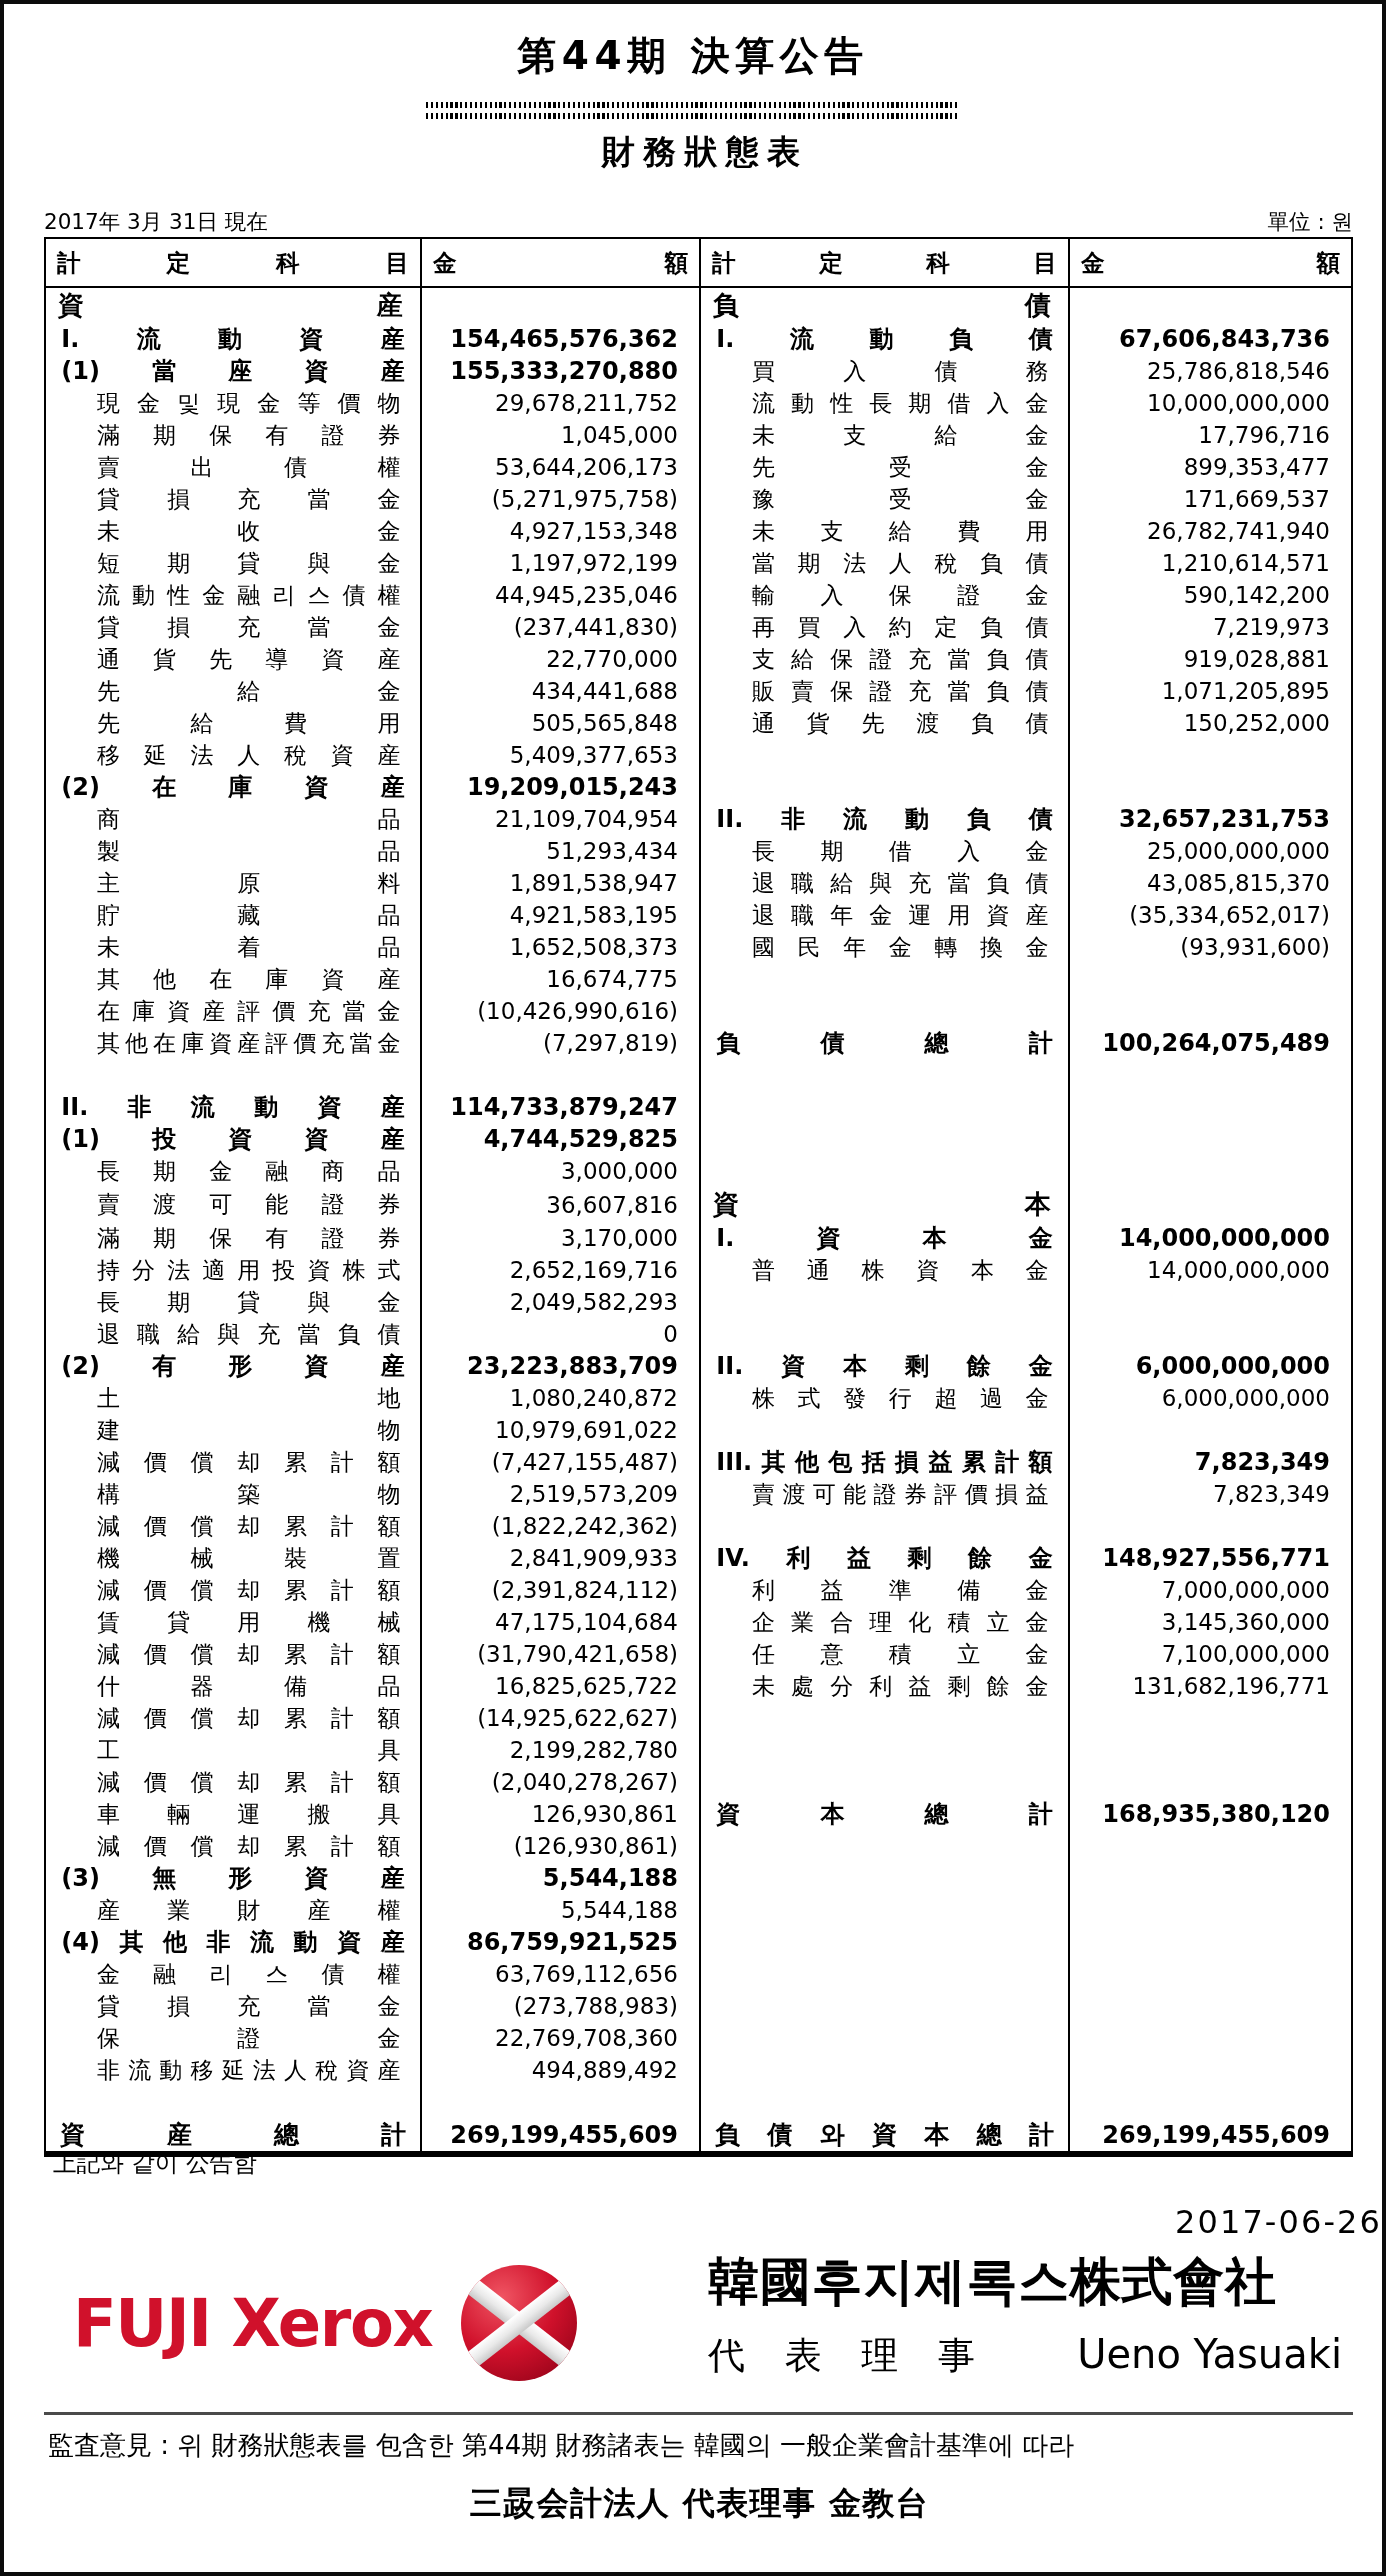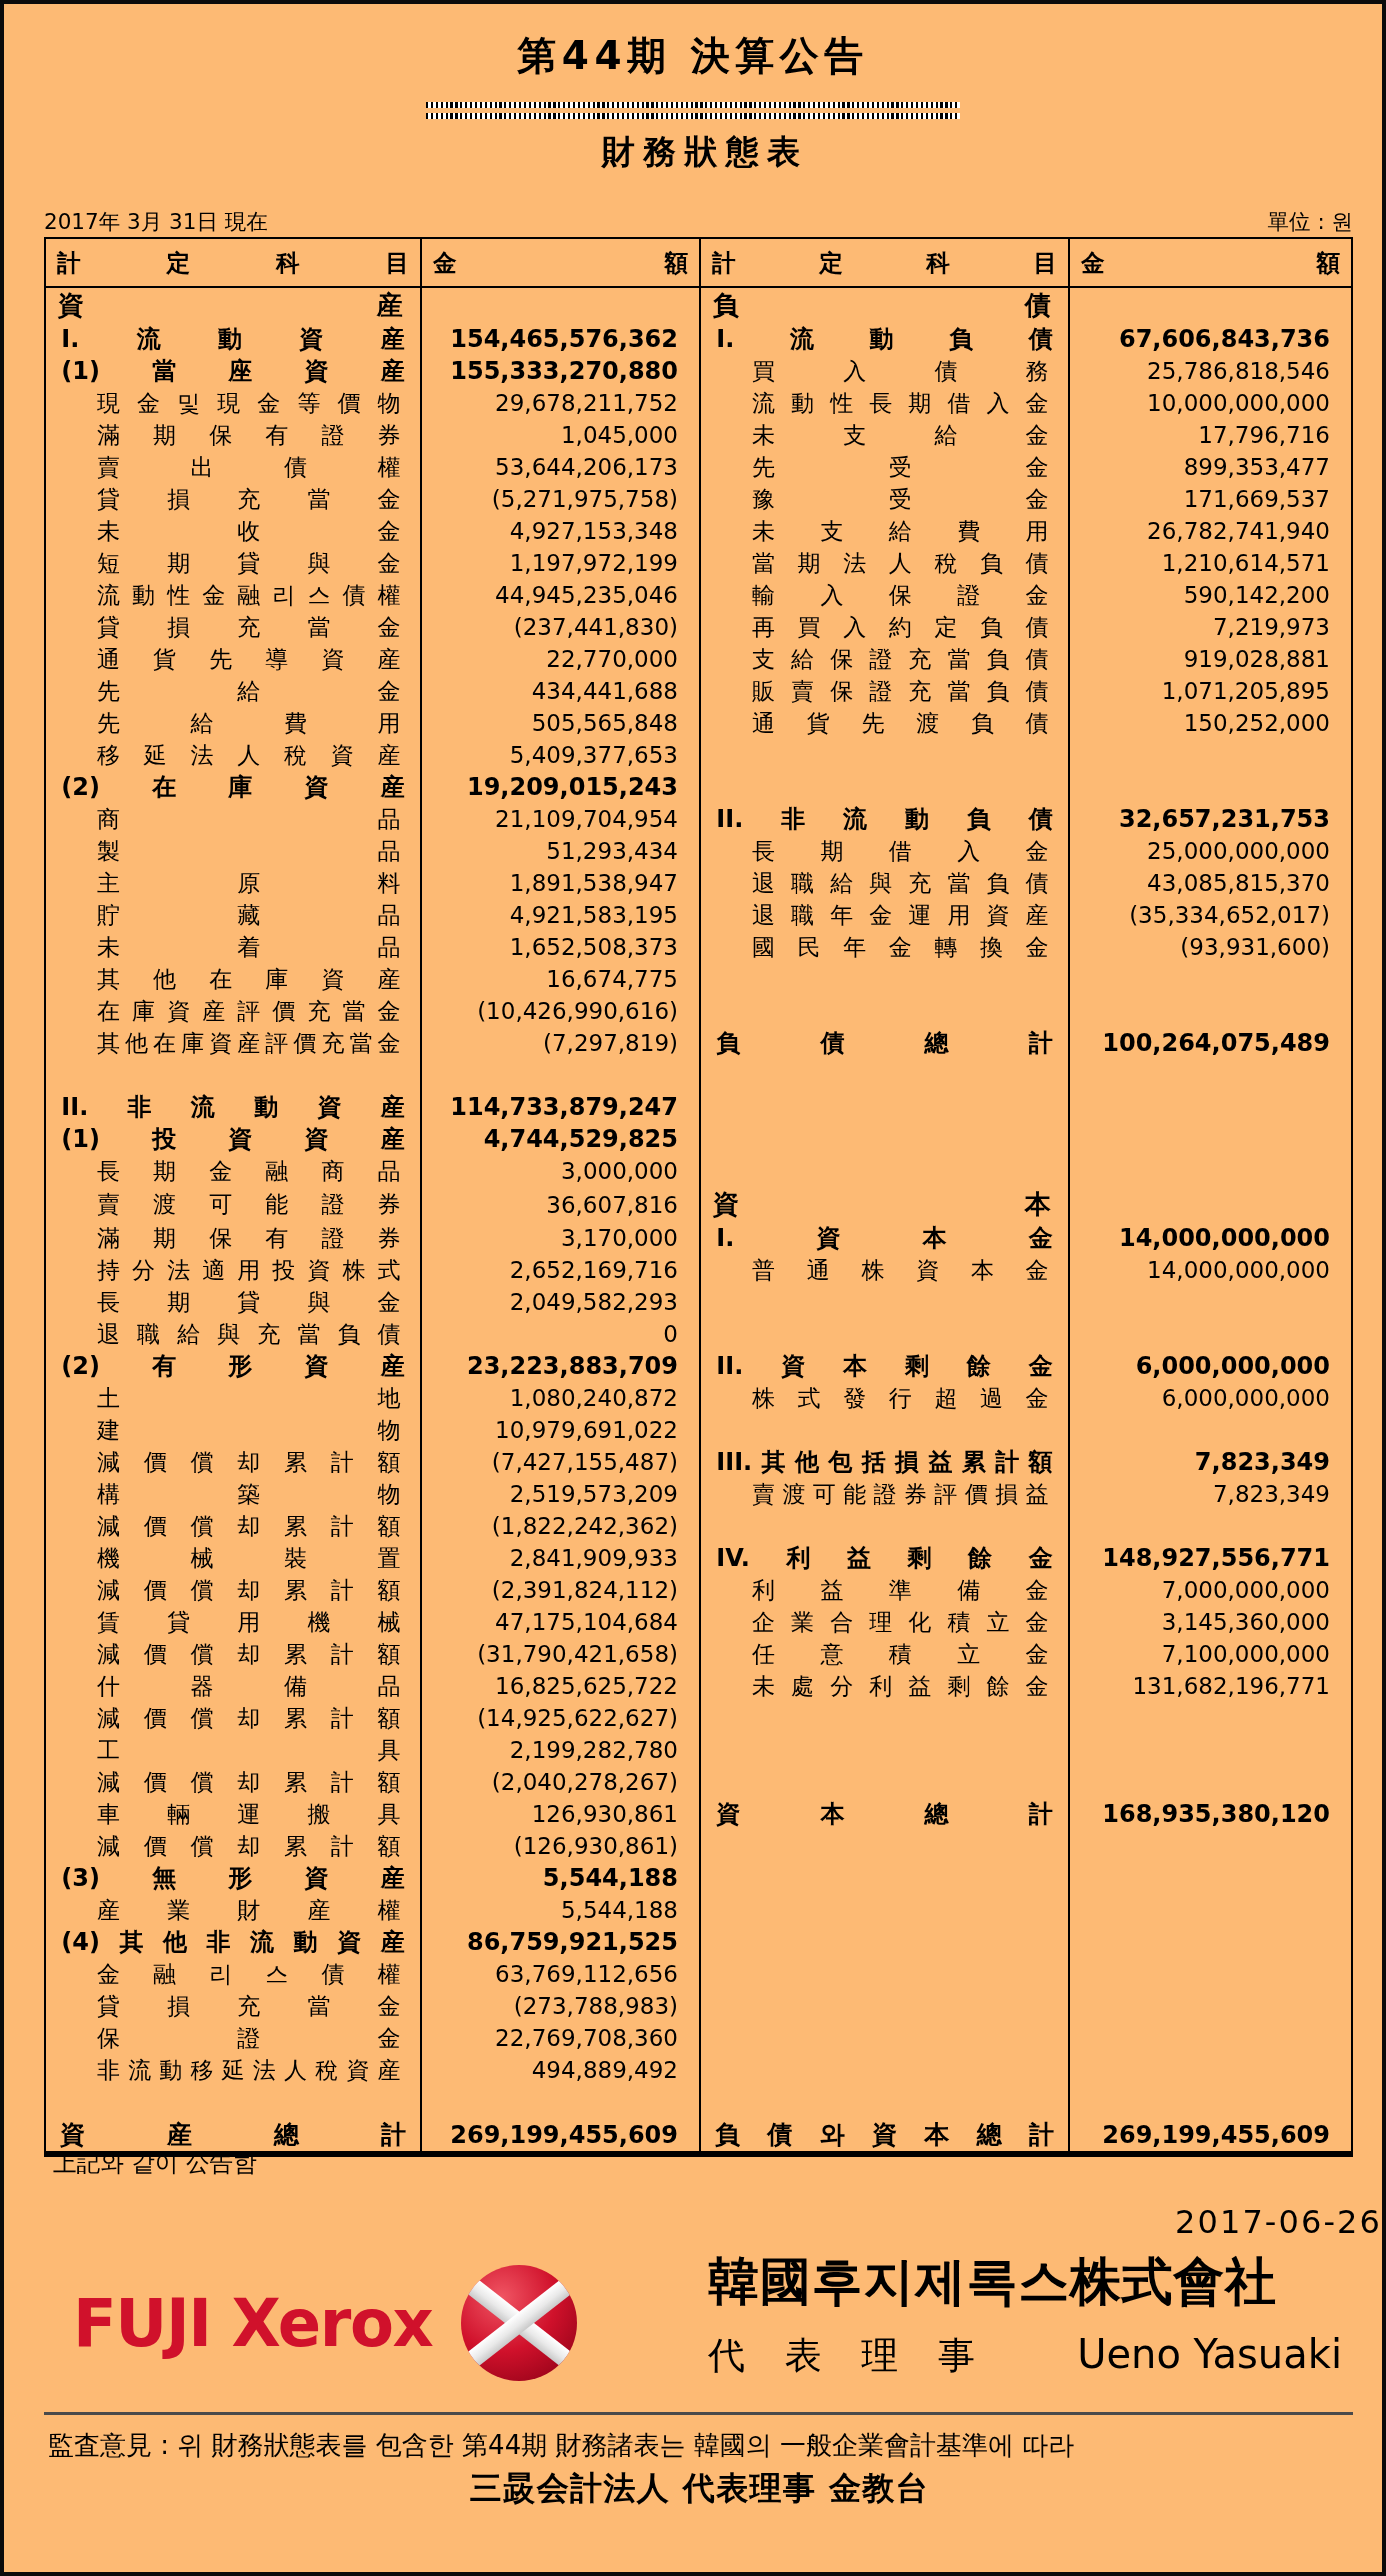--- a/index.html
+++ b/index.html
@@ -1,17 +1,17 @@
 <!DOCTYPE html>
 <html style="font-size:11px"><head>
 <meta charset="utf-8">
 <style>
   html,body{margin:0;padding:0;background:#777;}
   .page{
-    position:relative;width:1386px;height:2576px;background:#fdba74;
+    position:relative;width:1386px;height:2576px;background:#ffffff;
     border:4.2px solid #0b0b0b;box-sizing:border-box;overflow:hidden;
     font-family:"DejaVu Sans","Liberation Sans",sans-serif;color:#000;
   }
   
   .title{position:absolute;top:25px;left:0;width:100%;text-align:center;
     font-size:39px;font-weight:700;letter-spacing:5.5px;}
   .title-underline{position:absolute;top:98px;left:50%;transform:translateX(-50%);width:534px;}
   .hatch{height:5.5px;background:repeating-linear-gradient(90deg,#000 0,#000 2.1px,#fff 2.1px,#fff 4.9px);}
   .hatch + .hatch{margin-top:5.5px;}
   .subtitle{position:absolute;top:126px;left:12px;width:100%;text-align:center;
@@ -51,21 +51,21 @@
   .logo-sphere::before{transform:translateY(-50%) rotate(38deg);}
   .logo-sphere::after{transform:translateY(-50%) rotate(-38deg);}
   .company{width:634px;}
   .company-name{font-size:51px;font-weight:600;letter-spacing:0.7px;white-space:nowrap;}
   .company-rep{margin-top:14px;display:flex;justify-content:space-between;align-items:baseline;}
   .rep-title{width:267px;font-size:37px;}
   .rep-name{font-size:40px;}
   .audit-divider{position:absolute;top:2408px;left:40px;width:1309px;height:2.8px;background:#4a4a4a;}
   .audit{position:absolute;top:2422px;left:44px;width:1303px;font-size:26px;line-height:39px;}
   .audit-line2{padding-left:161px;}
-  .audit-firm{margin-top:4px;text-align:center;font-size:32px;font-weight:700;letter-spacing:1.4px;}
+  .audit-firm{margin-top:19px;text-align:center;font-size:32px;font-weight:700;letter-spacing:1.4px;}
 </style>
 </head>
 <body>
 
 <div class="page">
 
   <div class="title">第44期 決算公告</div>
 
   <div class="title-underline">
     <div class="hatch"></div>

